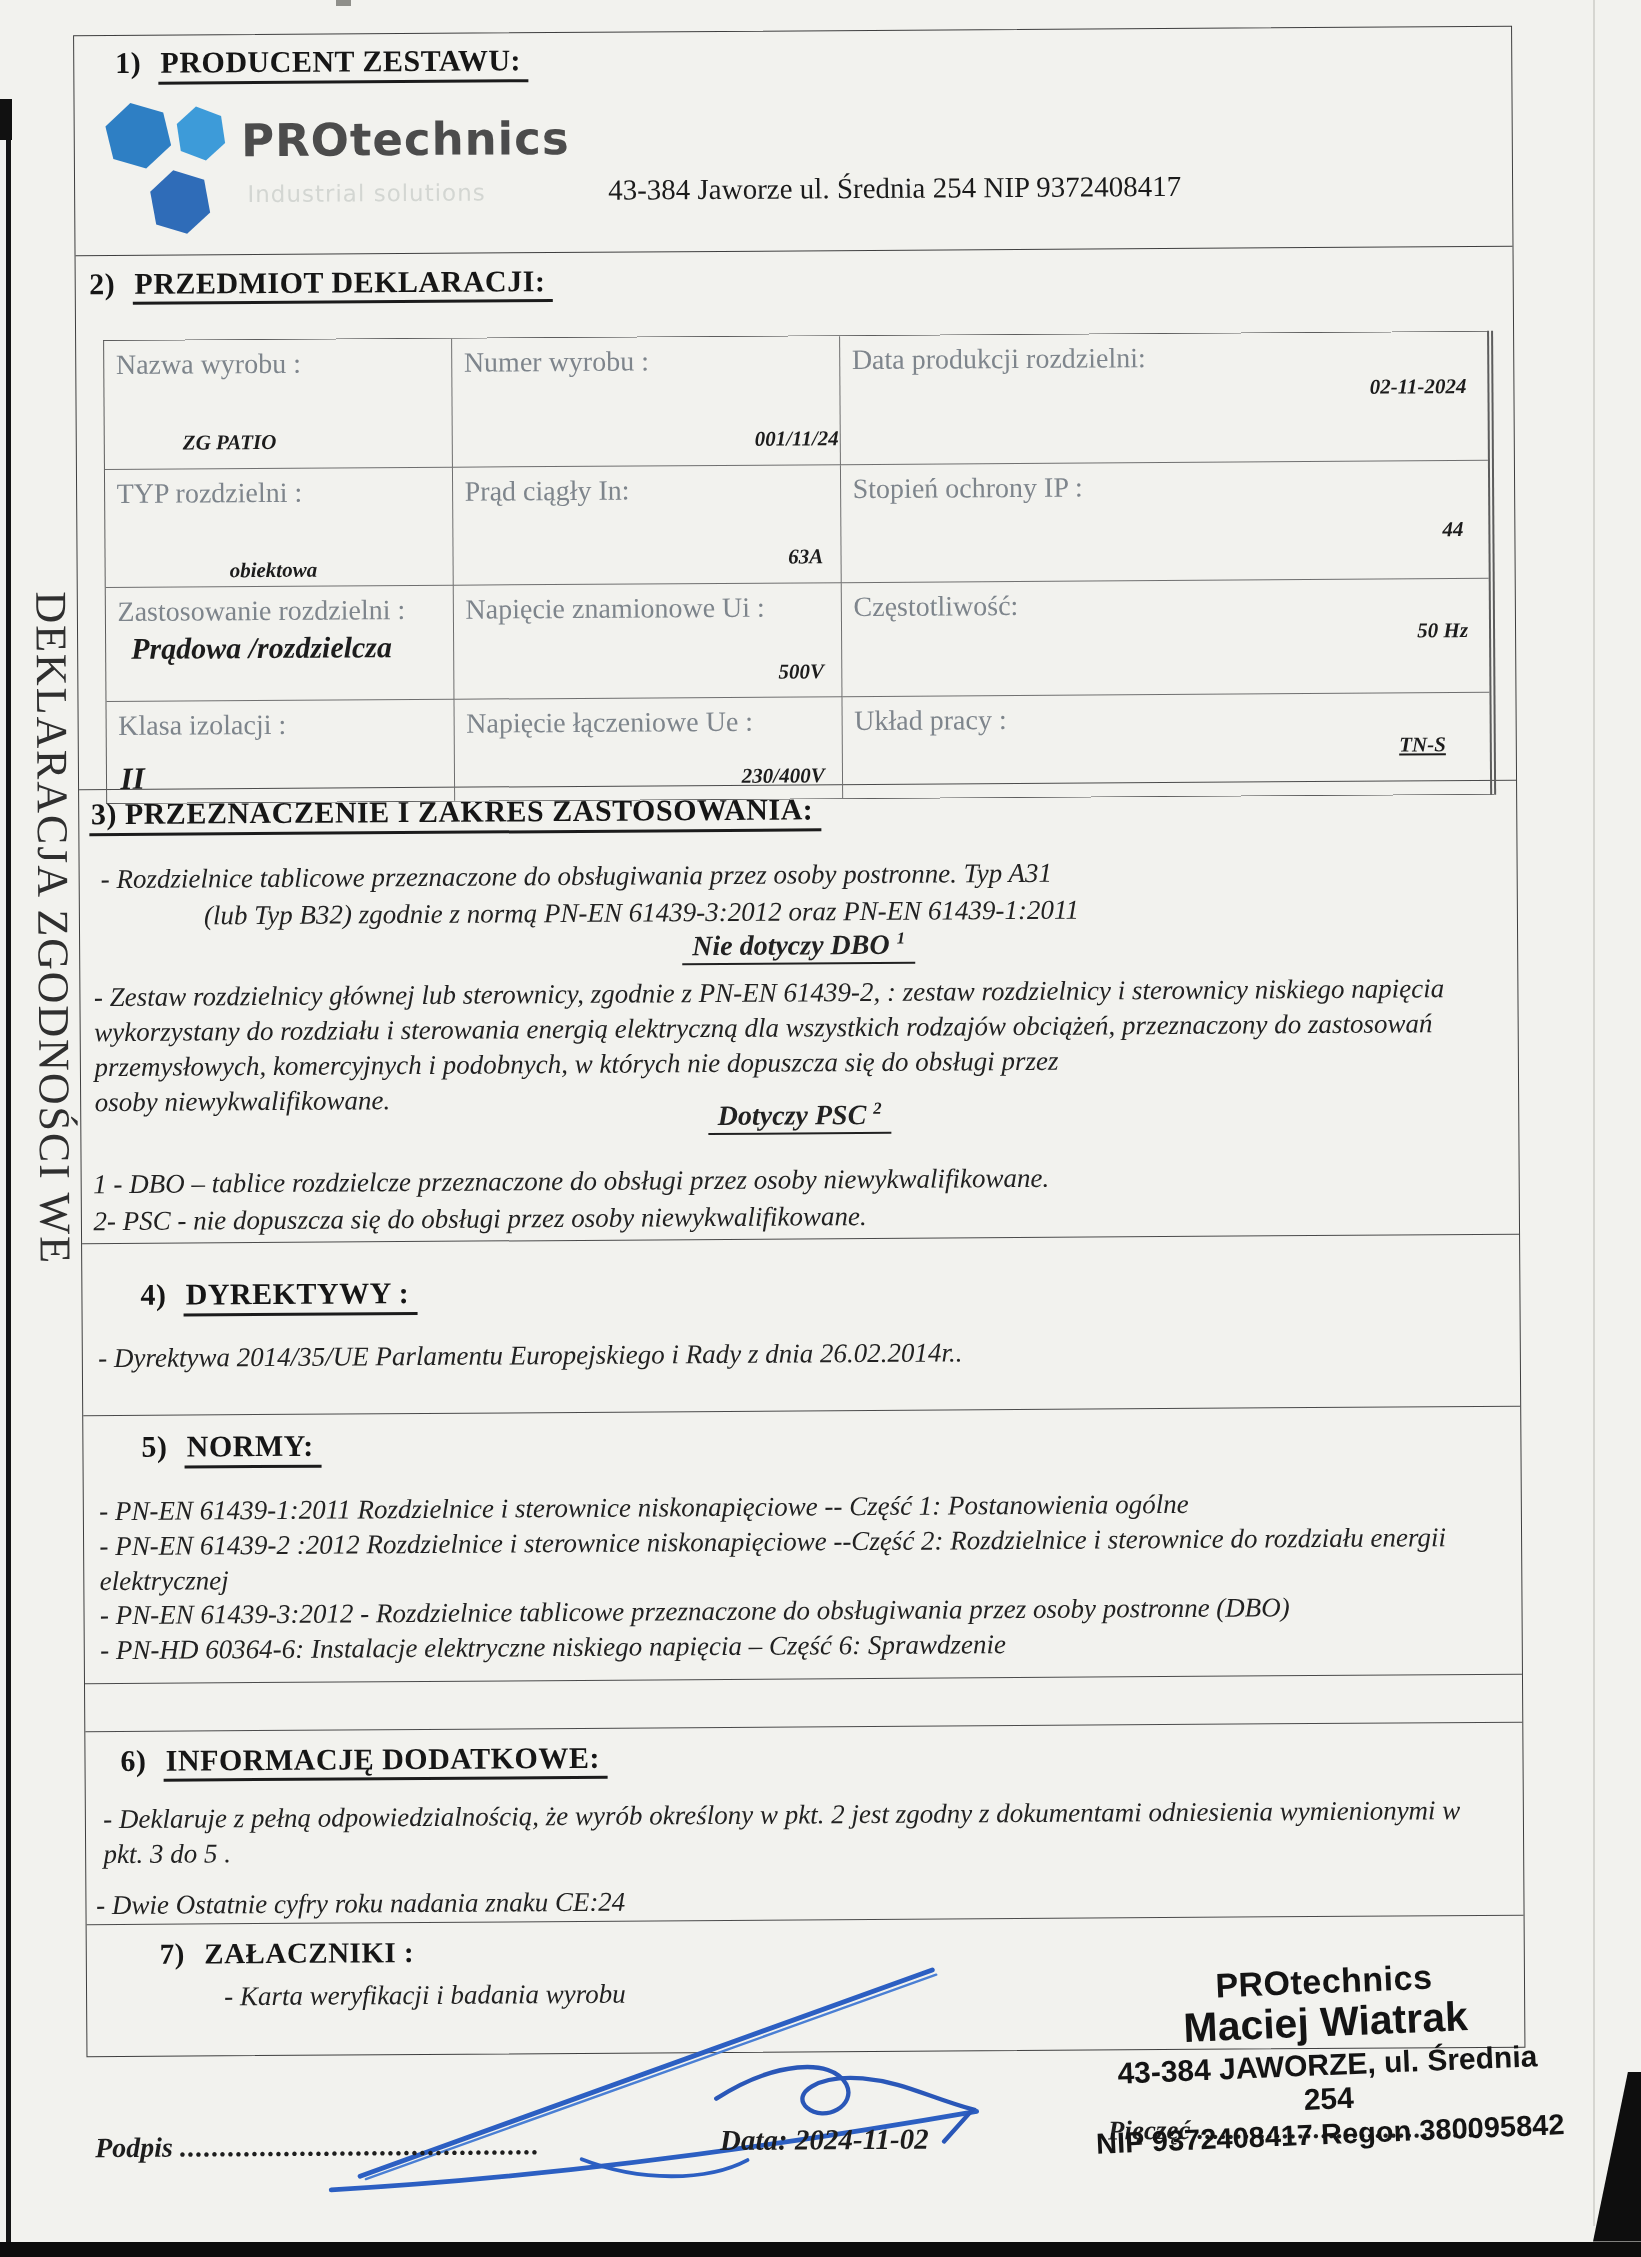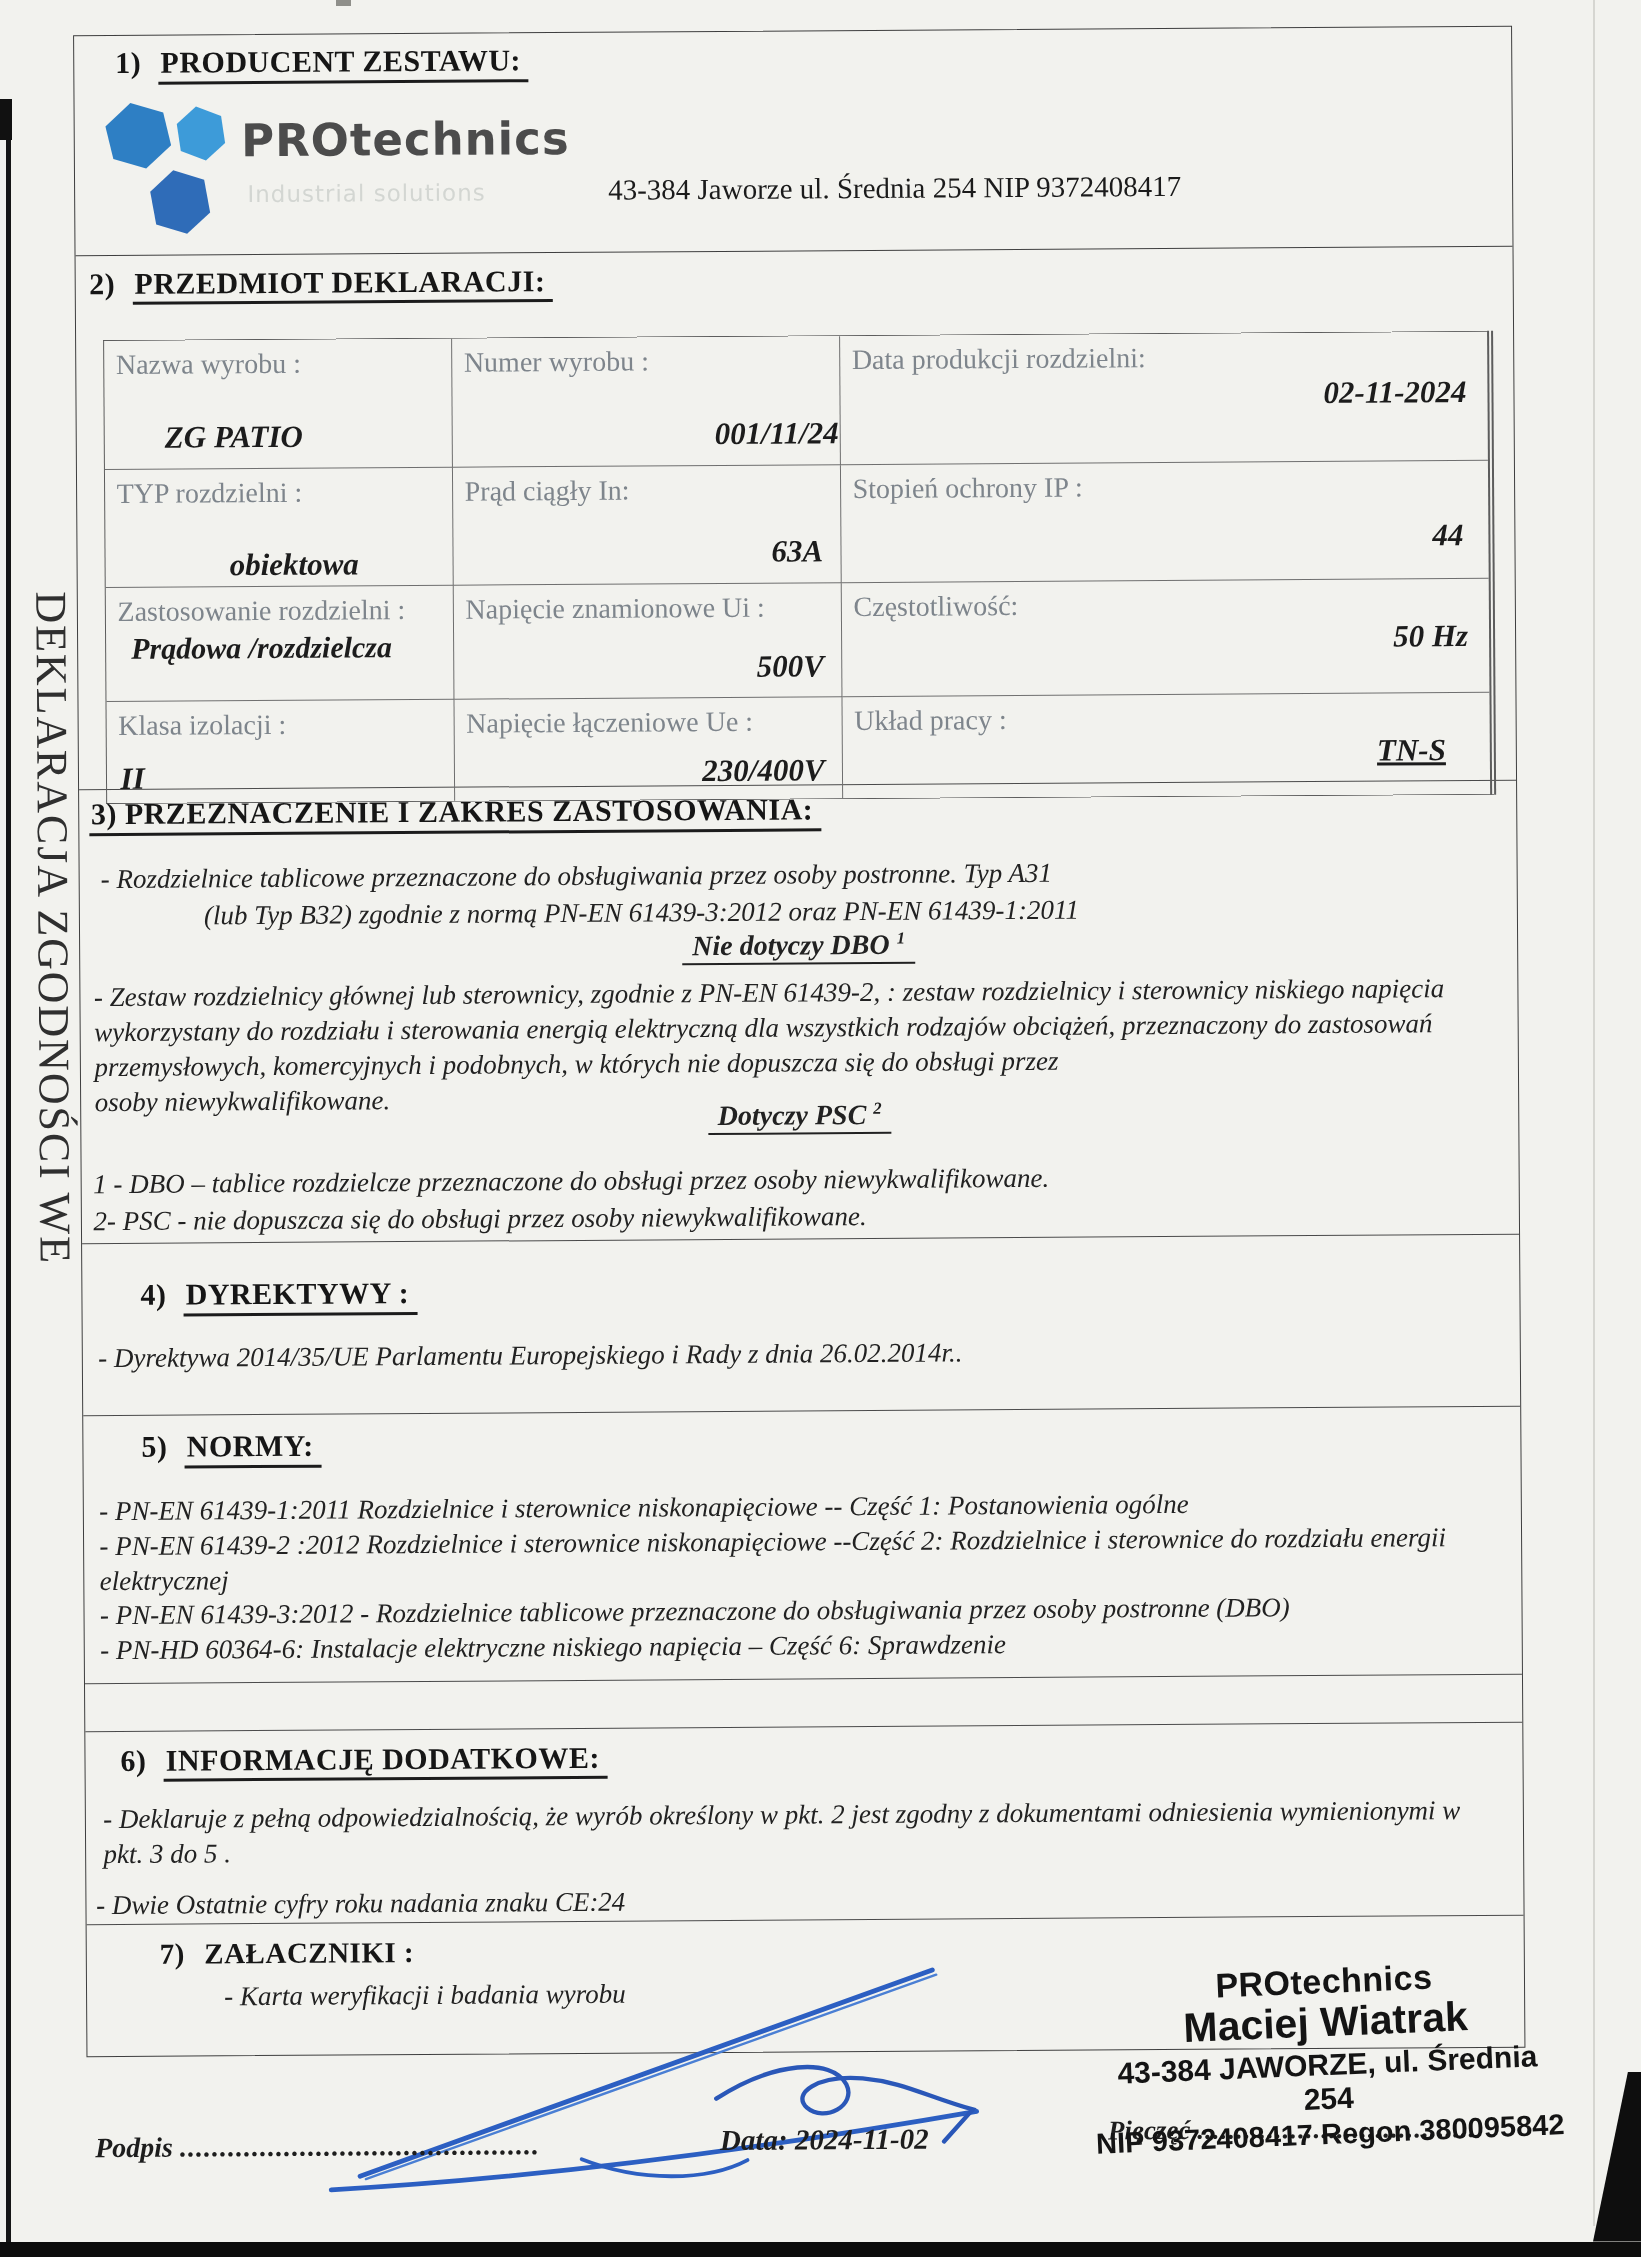--- a/index.html
+++ b/index.html
@@ -52,22 +52,22 @@
     font-size:23px;color:#d3d6d2;letter-spacing:1px;}
   .address{position:absolute;left:533px;top:141px;font-size:29px;color:#1b1b1b;}
   
   .decl-table{position:absolute;left:27px;top:85px;width:1383px;height:462px;
     border:1.9px solid #5d5d5d;border-right:6.8px double #5d5d5d;
     display:grid;grid-template-columns:348px 388px auto;grid-template-rows:129px 118px 114px auto;}
   .cell{position:relative;border-right:1.9px solid #6f6f6f;border-bottom:1.9px solid #6f6f6f;padding:7.7px 11.6px;}
   .cell.lastcol{border-right:none;}
   .cell.lastrow{border-bottom:none;}
   .lbl{font-size:28px;color:#7e858c;}
-  .val{position:absolute;font-weight:bold;font-style:italic;font-size:31px;color:#1c1c1c;white-space:nowrap;}
-  .v00{left:60px;bottom:13.5px;}  .v01{right:1px;bottom:13.5px;}  .v02{right:21px;top:42px;}
+  .val{position:absolute;font-weight:bold;font-style:italic;font-size:21px;color:#1c1c1c;white-space:nowrap;}
+  .v00{left:78px;bottom:13.5px;}  .v01{right:1px;bottom:13.5px;}  .v02{right:21px;top:42px;}
   .v10{left:124px;bottom:3px;} .v11{right:17.4px;bottom:13.5px;}  .v12{right:25px;top:56px;text-align:right;}
   .v20{left:25px;top:44px;font-size:30px;} .v21{right:17.4px;bottom:11.6px;} .v22{right:21px;top:39px;}
   .v30{left:13.5px;bottom:5.8px;font-size:31px;} .v31{right:17.4px;bottom:9.7px;} .v32{right:44px;top:39px;text-decoration:underline;}
   
   .bodytext{position:absolute;font-style:italic;font-size:27px;color:#222;line-height:1.3;}
   .center-note{position:absolute;left:0;width:100%;text-align:center;font-style:italic;
     font-weight:bold;font-size:28px;color:#222;}
   .center-note .u{border-bottom:2.9px solid #222;padding:0 9.7px 1.9px 9.7px;}
   sup{font-size:0.6em;}
   .pre{white-space:pre-line;}

